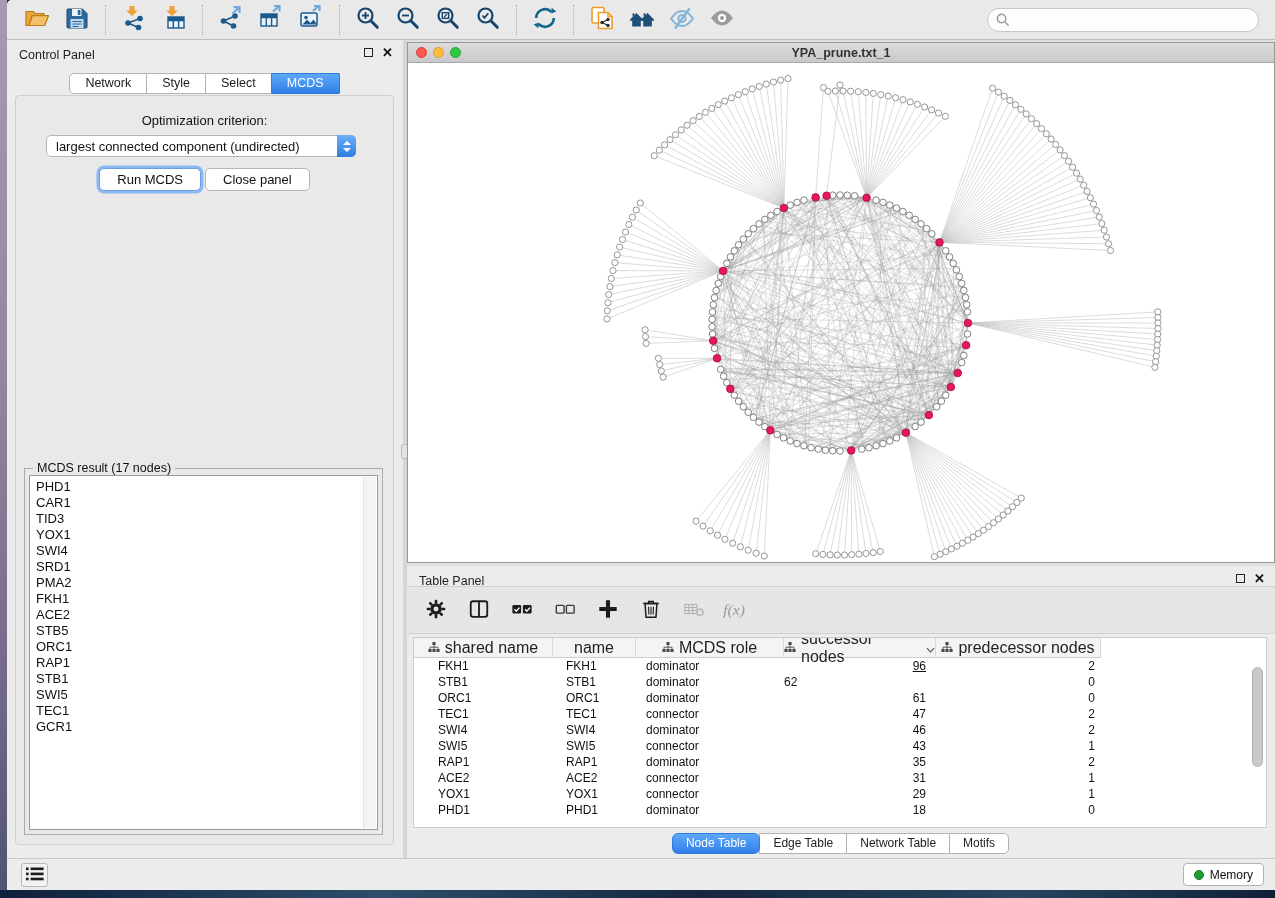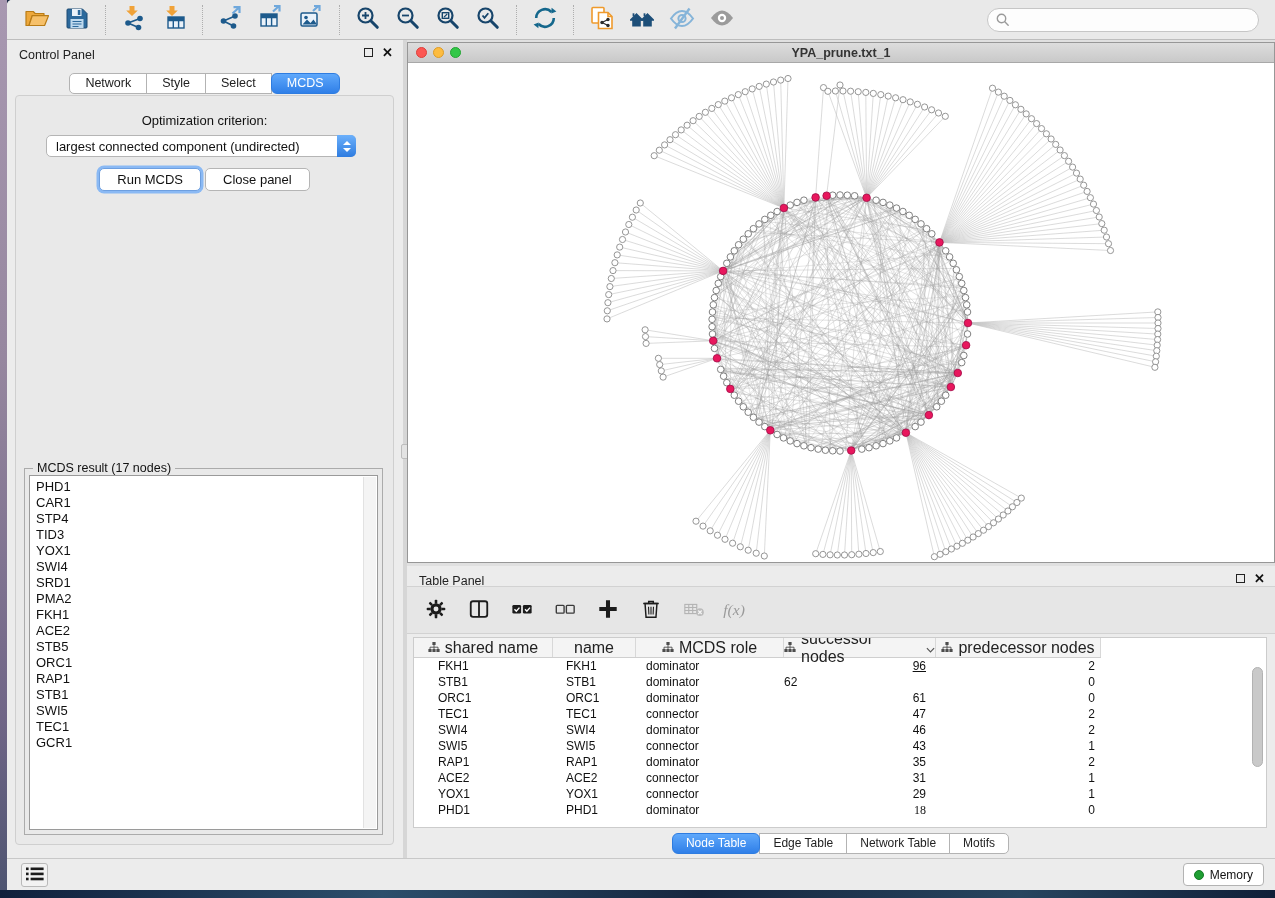--- a/index.html
+++ b/index.html
@@ -31,21 +31,21 @@
   .panel-title { position:absolute; left:12px; top:8px; font-size:12.5px; color:#222; }
   .win-btns { position:absolute; right:10px; top:7px; display:flex; align-items:center; gap:9px; }
   .float-btn { width:9px; height:9px; border:1.6px solid #222; display:inline-block; cursor:pointer; }
   .close-btn { font-size:13px; font-weight:bold; color:#111; line-height:11px; cursor:pointer; }
   .cp-tabs { position:absolute; left:0; top:33px; width:100%; display:flex; justify-content:center; z-index:3; }
   .ctab { height:21px; line-height:19px; padding:0 15px; background:#fff; border:1px solid #b3b3b3;
           margin-left:-1px; font-size:12.5px; color:#222; cursor:pointer; }
   .ctab:first-child { border-radius:5px 0 0 5px; }
   .ctab:last-child { border-radius:0 5px 5px 0; }
   .ctab.sel { background:linear-gradient(#5fa8fb,#2f7fe8); color:#fff; border-color:#2e7ce0;
-              border-radius:6px; z-index:4; }
+              border-radius:1px; z-index:4; }
   .cp-content { position:absolute; left:8px; right:9px; top:55px; bottom:13px; background:#e9e9e9;
                 border:1px solid #cfcfcf; border-radius:4px; }
   .opt-label { position:absolute; top:17px; width:100%; text-align:center; font-size:13px; color:#111; }
   .criterion { position:absolute; left:30px; top:39px; width:310px; height:22px; background:#fff;
                border:1px solid #b5b5b5; border-radius:5px; display:flex; align-items:center; cursor:pointer; }
   .criterion-text { flex:1; padding-left:9px; font-size:13px; color:#111; white-space:nowrap; overflow:hidden; }
   .stepper { width:19px; height:22px; margin-right:-1px; border-radius:0 5px 5px 0;
              background:linear-gradient(#6cb0fb,#2e7ce0); display:flex; flex-direction:column;
              align-items:center; justify-content:center; gap:3px; }
   .stepper i { width:0; height:0; border-left:4px solid transparent; border-right:4px solid transparent; }
@@ -313,21 +313,20 @@
         <div class="cp-buttons">
           <button class="btn focused">Run MCDS</button>
           <button class="btn">Close panel</button>
         </div>
         <div class="group-box">
           <span class="group-title">MCDS result (17 nodes)</span>
           <div class="result-list">
             <div class="result-items">
                 <div class="result-item">PHD1</div>
                 <div class="result-item">CAR1</div>
-                <div class="result-item">STP4</div>
                 <div class="result-item">TID3</div>
                 <div class="result-item">YOX1</div>
                 <div class="result-item">SWI4</div>
                 <div class="result-item">SRD1</div>
                 <div class="result-item">PMA2</div>
                 <div class="result-item">FKH1</div>
                 <div class="result-item">ACE2</div>
                 <div class="result-item">STB5</div>
                 <div class="result-item">ORC1</div>
                 <div class="result-item">RAP1</div>
@@ -1391,21 +1390,21 @@
                 <div class="td" style="width: 139px; text-align: left; padding-left: 24px;">YOX1</div>
                 <div class="td" style="width: 83px; text-align: left; padding-left: 13px;">YOX1</div>
                 <div class="td" style="width: 148px; text-align: left; padding-left: 10px;">connector</div>
                 <div class="td" style="width: 152px; text-align: right; padding-right: 10px;">29</div>
                 <div class="td" style="width: 165px; text-align: right; padding-right: 6px;">1</div>
               </div>
               <div class="tr">
                 <div class="td" style="width: 139px; text-align: left; padding-left: 24px;">PHD1</div>
                 <div class="td" style="width: 83px; text-align: left; padding-left: 13px;">PHD1</div>
                 <div class="td" style="width: 148px; text-align: left; padding-left: 10px;">dominator</div>
-                <div class="td" style="width: 152px; text-align: right; padding-right: 10px; font-family: Liberation Serif, serif;">18</div>
+                <div class="td" style="width: 152px; text-align: right; padding-right: 10px;">18</div>
                 <div class="td" style="width: 165px; text-align: right; padding-right: 6px;">0</div>
               </div>
             </div>
           <div class="tscroll"></div>
         </div>
         <div class="tp-tabs">
             <div class="ttab sel">Node Table</div>
             <div class="ttab">Edge Table</div>
             <div class="ttab">Network Table</div>
             <div class="ttab">Motifs</div>

